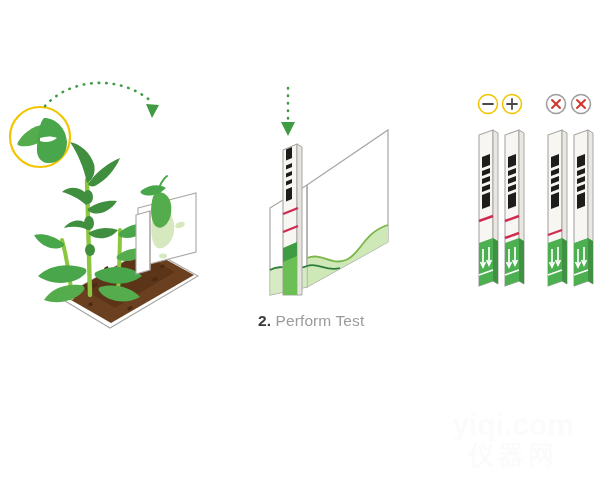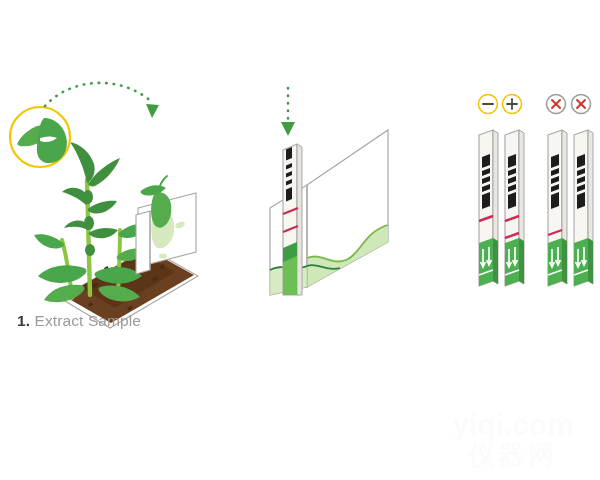--- a/index.html
+++ b/index.html
@@ -286,23 +286,23 @@
           <line x1="6" y1="164" x2="6" y2="181"></line>
           <polyline points="3.6,177 6,182 8.4,177"></polyline>
           <line x1="12" y1="162" x2="12" y2="179"></line>
           <polyline points="9.6,175 12,180 14.4,175"></polyline>
         </g>
         <line x1="2" y1="190" x2="16" y2="185" stroke="#ffffff" stroke-width="1.6"></line>
       </g>
     </svg>
   </div>
 
-  <div class="caption" id="cap1">
-    <span class="num">1.</span>
-    <span class="lbl">Extract Sample</span>
+  <div class="caption" id="cap2">
+    <span class="num">2.</span>
+    <span class="lbl">Perform Test</span>
   </div>
 
   <div id="watermark">
     <div class="wm-top">yiqi.com</div>
     <div class="wm-bot">仪器网</div>
   </div>
 
 </div>
 
 </body></html>

